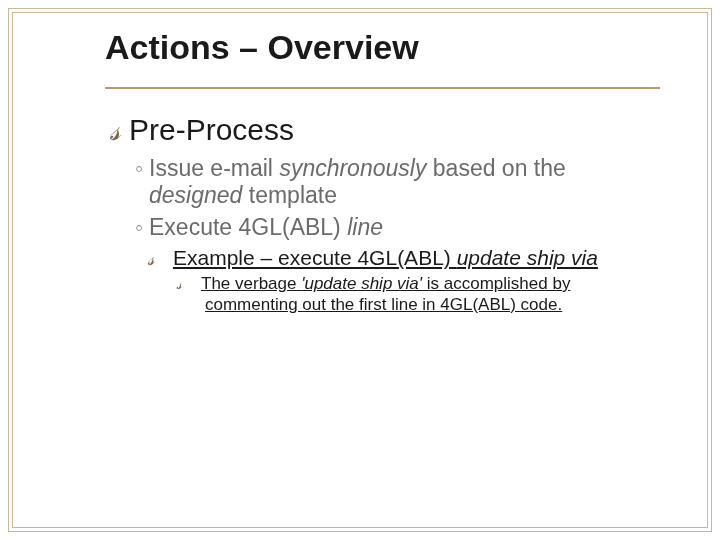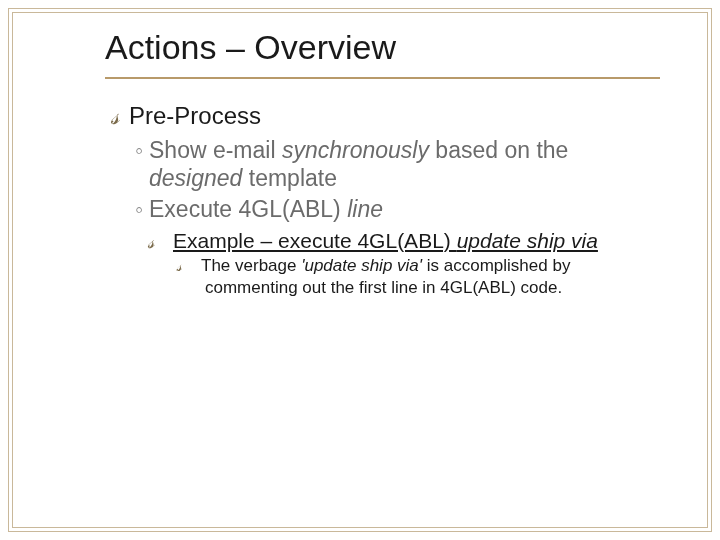--- a/index.html
+++ b/index.html
@@ -17,23 +17,23 @@
     padding: 28px 50px 30px 55px;
   }
   .frame {
     position: absolute;
     border: 1px solid #c9b89a;
   }
   .frame.outer { top: 8px; left: 8px; right: 8px; bottom: 8px; }
   .frame.inner { top: 12px; left: 12px; right: 12px; bottom: 12px; }
   .title {
     font-size: 34px;
-    font-weight: 400;
+    font-weight: 700;
     color: #1a1a1a;
-    margin-bottom: 10px;
+    margin-bottom: 20px;
     padding-left: 50px;
   }
   .title-rule {
     border: none;
     border-top: 2px solid #b89a6a;
     margin-left: 50px;
     margin-right: 10px;
     margin-bottom: 22px;
   }
   .content { padding-left: 50px; padding-right: 10px; }
@@ -42,21 +42,21 @@
     font-style: italic;
     color: #7a6a4a;
     display: inline-block;
     width: 20px;
     text-align: center;
     margin-left: -24px;
     margin-right: 4px;
     vertical-align: baseline;
   }
   .lvl1 {
-    font-size: 24px;
+    font-size: 30px;
     color: #1a1a1a;
     line-height: 1.25;
     margin-bottom: 6px;
     padding-left: 24px;
   }
   .lvl2 {
     font-size: 23px;
     color: #6b6b6b;
     line-height: 1.2;
     padding-left: 44px;
@@ -79,20 +79,21 @@
     text-decoration: underline;
   }
   .lvl3 .swash { width: 18px; margin-left: -2px; margin-right: 2px; font-size: 19px; }
   .lvl4 {
     font-size: 17px;
     color: #1a1a1a;
     line-height: 1.25;
     padding-left: 100px;
     text-indent: -22px;
     margin-bottom: 4px;
+    text-decoration: underline;
   }
   .lvl4 .swash { width: 18px; margin-left: -2px; margin-right: 2px; font-size: 15px; }
   .ital { font-style: italic; text-align: center; }
 </style>
 </head>
 <body>
 
 <div class="slide">
   <div class="frame outer"></div>
   <div class="frame inner"></div>
@@ -100,21 +101,21 @@
   <h1 class="title">Actions – Overview</h1>
   <hr class="title-rule">
 
   <div class="content">
 
     <div class="lvl1">
       <span class="swash">𝓈</span><span>Pre-Process</span>
     </div>
 
     <div class="lvl2">
-      <span class="ring">◦ </span><span>Show e-mail </span><span class="ital">synchronously</span><span> based on the </span><span class="ital">designed</span><span> template</span>
+      <span class="ring">◦ </span><span>Issue e-mail </span><span class="ital">synchronously</span><span> based on the </span><span class="ital">designed</span><span> template</span>
     </div>
 
     <div class="lvl2">
       <span class="ring">◦ </span><span>Execute 4GL(ABL) </span><span class="ital">line</span>
     </div>
 
     <div class="lvl3">
       <span class="swash">𝓈</span><span>Example – execute 4GL(ABL) </span><span class="ital">update ship via</span>
     </div>
 

